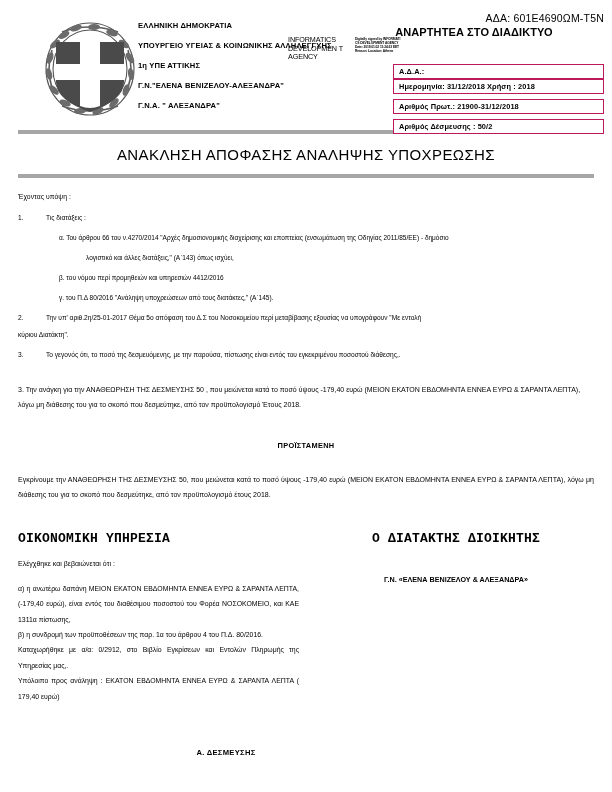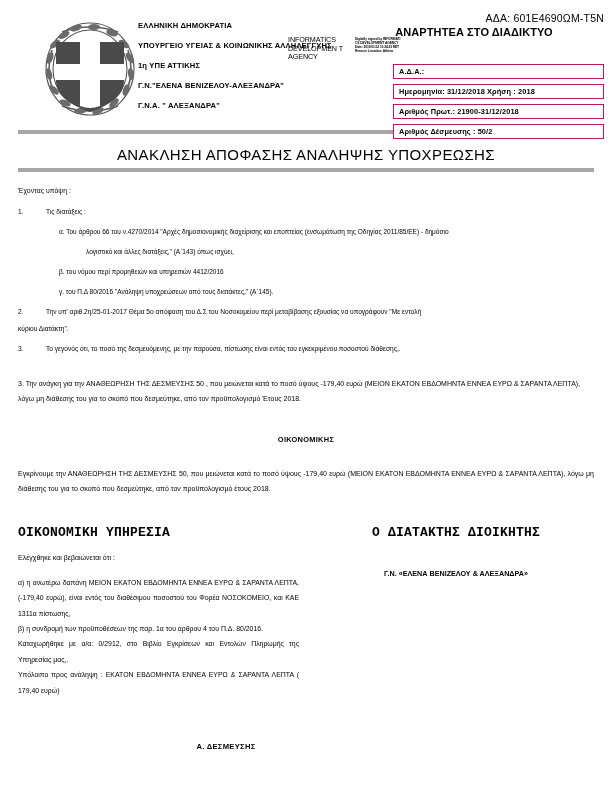--- a/index.html
+++ b/index.html
@@ -120,35 +120,35 @@
     height: 15px;
     box-sizing: border-box;
     padding: 2px 0 0 5px;
     font-size: 7.4px;
     font-weight: bold;
     letter-spacing: 0.1px;
     white-space: nowrap;
     background: #fff;
   }
   .hbox.b2 { margin-top: 24px; }
-  .hbox.b3 { margin-top: 5px; }
+  .hbox.b3 { }
   .hbox.b4 { margin-top: 5px; }
 
   
   .rule {
     height: 4px;
     background: #a6a6a6;
     margin: 0 18px;
   }
   .rule.top { margin-top: 8px; }
   .doc-title {
     text-align: center;
     font-size: 15px;
     letter-spacing: 0.4px;
-    padding: 12px 0 5px 0;
+    padding: 12px 0 11px 0;
     font-weight: normal;
   }
 
   
   .body-area {
     padding: 0 18px;
     margin-top: 16px;
   }
   .txt {
     font-size: 6.6px;
@@ -362,21 +362,21 @@
       </div>
     </div>
 
     <div class="num-row">
       <div class="num-idx">3.</div>
       <div class="num-body">Το γεγονός ότι, το ποσό της  δεσμευόμενης, με την παρούσα, πίστωσης είναι εντός του εγκεκριμένου ποσοστού διάθεσης,.</div>
     </div>
 
     <div class="para3">3. Την ανάγκη για την  ΑΝΑΘΕΩΡΗΣΗ ΤΗΣ ΔΕΣΜΕΥΣΗΣ 50 , που μειώνεται κατά το ποσό ύψους -179,40 ευρώ (ΜΕΙΟΝ ΕΚΑΤΟΝ ΕΒΔΟΜΗΝΤΑ ΕΝΝΕΑ ΕΥΡΩ &amp; ΣΑΡΑΝΤΑ ΛΕΠΤΑ), λόγω μη διάθεσης του για το σκοπό που δεσμεύτηκε, από τον προϋπολογισμό Έτους 2018.</div>
 
-    <div class="decide">ΟΙΚΟΝΟΜΙΚΗΣ</div>
+    <div class="decide">ΠΡΟΪΣΤΑΜΕΝΗ</div>
 
     <div class="approve">Εγκρίνουμε την  ΑΝΑΘΕΩΡΗΣΗ ΤΗΣ ΔΕΣΜΕΥΣΗΣ 50, που μειώνεται κατά το ποσό ύψους -179,40 ευρώ (ΜΕΙΟΝ ΕΚΑΤΟΝ ΕΒΔΟΜΗΝΤΑ ΕΝΝΕΑ ΕΥΡΩ &amp; ΣΑΡΑΝΤΑ ΛΕΠΤΑ), λόγω μη διάθεσης του για το σκοπό που δεσμεύτηκε, από τον προϋπολογισμό έτους 2018.</div>
 
     <div class="cols">
 
       <div class="col-left">
         <div class="col-head">ΟΙΚΟΝΟΜΙΚΗ ΥΠΗΡΕΣΙΑ</div>
         <div class="col-sub">Ελέγχθηκε και βεβαιώνεται ότι :</div>
         <div class="fin-p">α) η ανωτέρω δαπάνη ΜΕΙΟΝ ΕΚΑΤΟΝ ΕΒΔΟΜΗΝΤΑ ΕΝΝΕΑ ΕΥΡΩ &amp; ΣΑΡΑΝΤΑ ΛΕΠΤΑ,(-179,40 ευρώ), είναι εντός του διαθέσιμου ποσοστού του Φορέα ΝΟΣΟΚΟΜΕΙΟ, και ΚΑΕ 1311α πίστωσης,</div>
         <div class="fin-p nj">β) η συνδρομή των προϋποθέσεων της παρ. 1α του άρθρου 4 του Π.Δ. 80/2016.</div>

